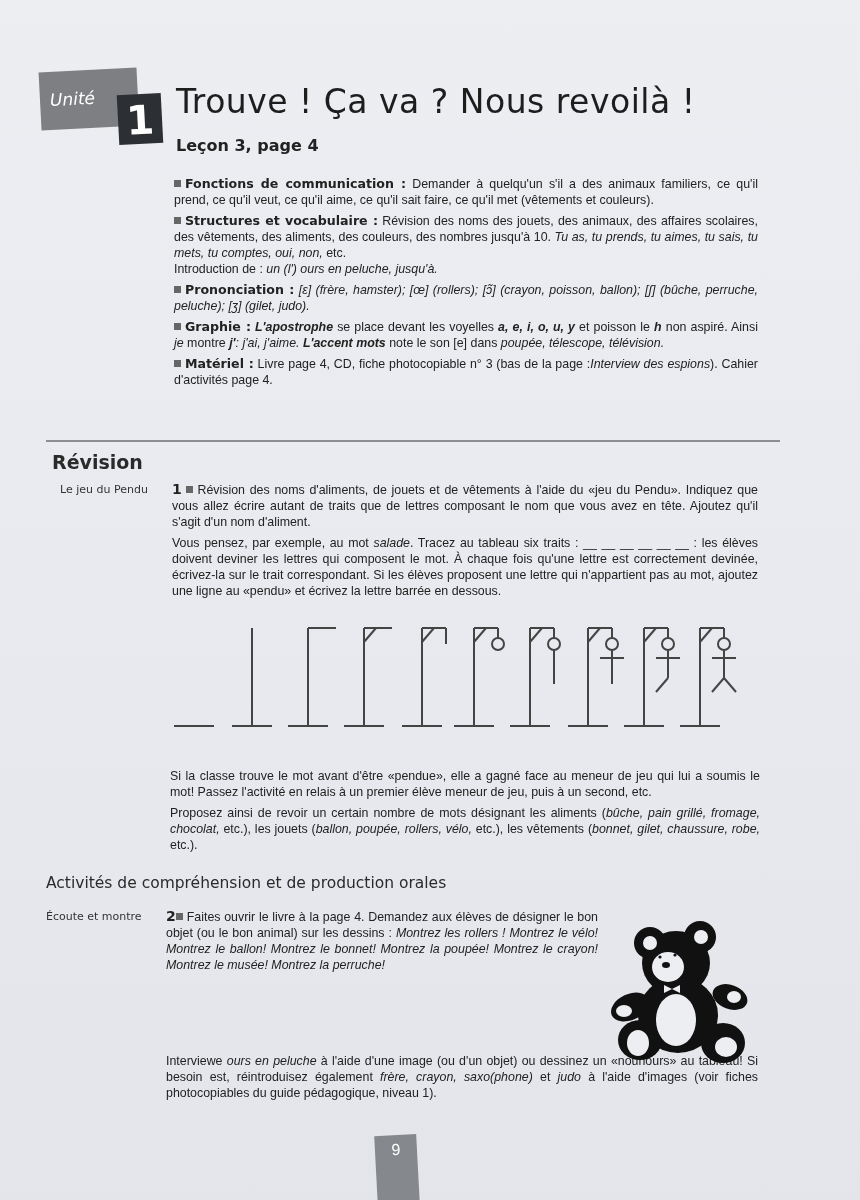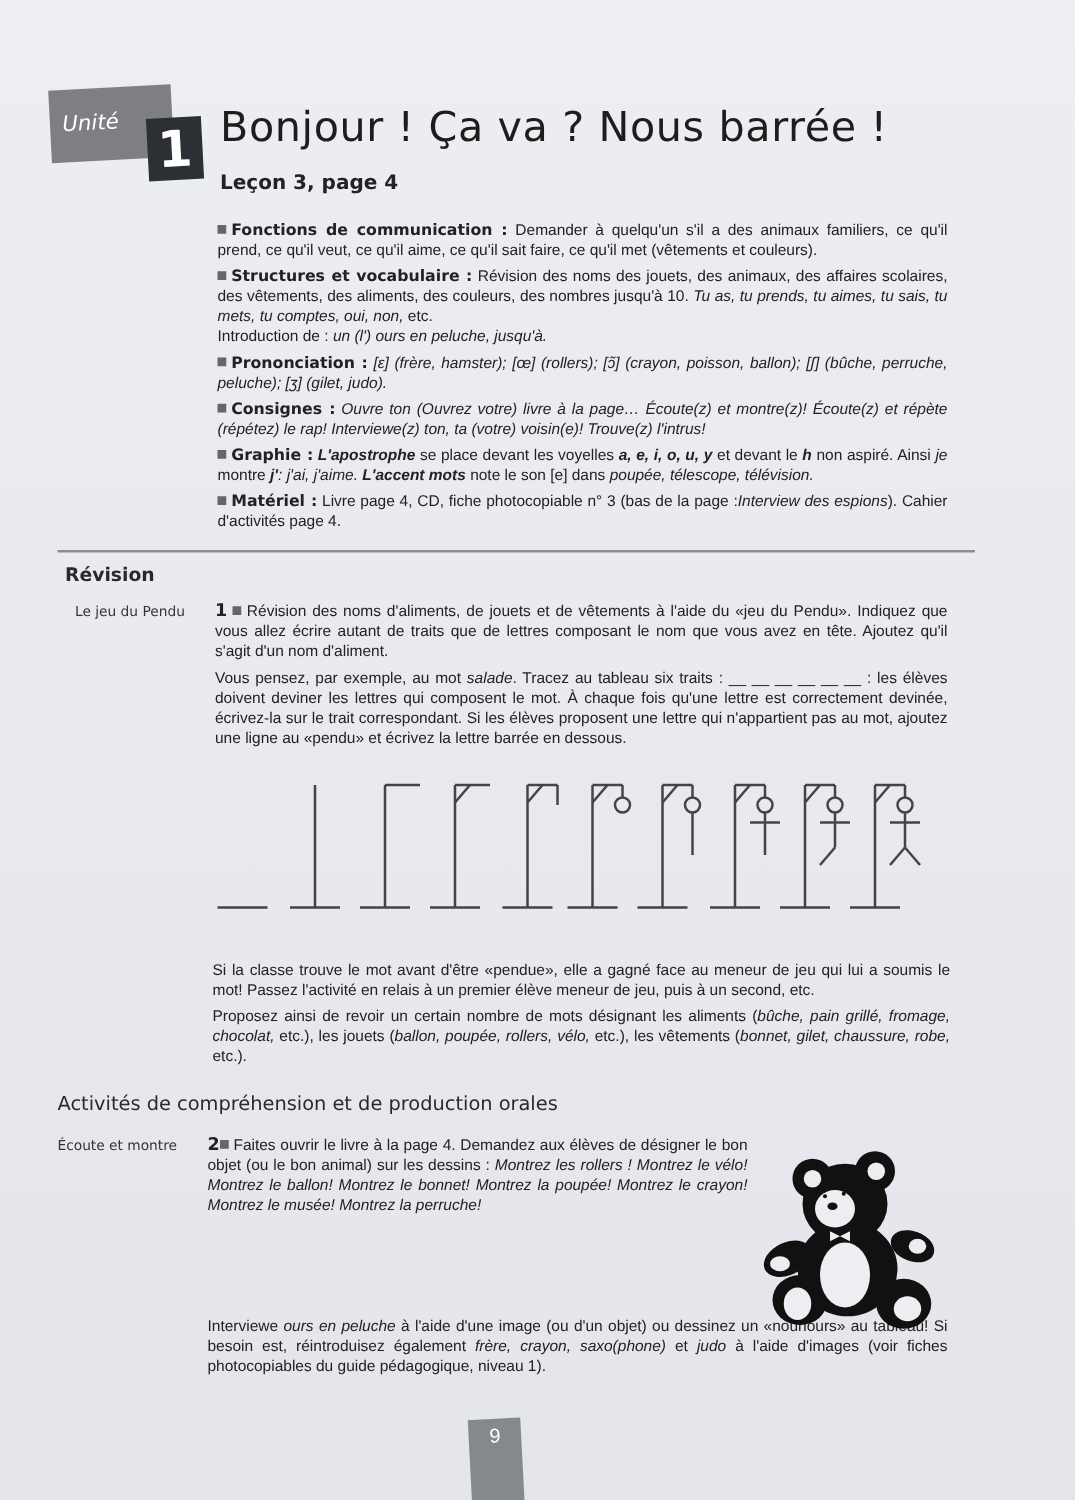--- a/index.html
+++ b/index.html
@@ -32,69 +32,65 @@
   .lesson {
     position:absolute; left:176px; top:136px;
     font-family:"DejaVu Sans", sans-serif; font-weight:bold; font-size:16px; color:#222;
   }
   .objectives { position:absolute; left:174px; top:176px; width:584px; font-size:12.4px; line-height:16px; text-align:justify; }
   .objectives p { margin:0 0 5px 0; }
   .sq { display:inline-block; width:7px; height:7px; background:#666; margin-right:4px; vertical-align:1px; }
   .lbl { font-family:"DejaVu Sans", sans-serif; font-weight:bold; font-size:12.6px; }
   i { font-style:italic; }
   .rule { position:absolute; left:46px; top:440px; width:734px; height:2px; background:#8c8e92; }
-  .h2 { position:absolute; font-family:"DejaVu Sans", sans-serif; font-weight:bold; font-size:15px; color:#2a2a2a; }
+  .h2 { position:absolute; font-family:"DejaVu Sans", sans-serif; font-weight:bold; font-size:19px; color:#2a2a2a; }
   .side { position:absolute; font-family:"DejaVu Sans", sans-serif; font-size:11px; color:#333; }
   .body { position:absolute; font-size:12.4px; line-height:16px; text-align:justify; }
   .body p { margin:0 0 5px 0; }
   .num { font-family:"DejaVu Sans", sans-serif; font-weight:bold; font-size:14px; }
   .hangman { position:absolute; left:170px; top:620px; width:600px; height:110px; }
   .bear { position:absolute; left:608px; top:915px; width:150px; height:150px; }
   .footer { position:absolute; left:376px; top:1135px; width:42px; height:70px; background:#85888c; transform:rotate(-3deg); }
   .footer span { position:absolute; left:0; right:0; top:6px; text-align:center; color:#fff; font-size:16px; }
 </style>
 </head>
 <body>
 
 <div class="page">
 
   <div class="unit-tab">
     <span>Unité</span>
   </div>
   <div class="unit-num">1</div>
-  <div class="title">Bonjour ! Ça va ? Nous barrée !</div>
+  <div class="title">Trouve ! Ça va ? Nous revoilà !</div>
   <div class="lesson">Leçon 3, page 4</div>
 
   <div class="objectives">
     <p>
       <span class="sq"></span><span class="lbl">Fonctions de communication :</span>
       <span>Demander à quelqu'un s'il a des animaux familiers, ce qu'il prend, ce qu'il veut, ce qu'il aime, ce qu'il sait faire, ce qu'il met (vêtements et couleurs).</span>
     </p>
     <p>
       <span class="sq"></span><span class="lbl">Structures et vocabulaire :</span>
       <span>Révision des noms des jouets, des animaux, des affaires scolaires, des vêtements, des aliments, des couleurs, des nombres jusqu'à 10.</span>
       <i>Tu as, tu prends, tu aimes, tu sais, tu mets, tu comptes, oui, non,</i>
       <span>etc.</span><br>
       <span>Introduction de :</span>
       <i>un (l') ours en peluche, jusqu'à.</i>
     </p>
     <p>
       <span class="sq"></span><span class="lbl">Prononciation :</span>
       <i>[ɛ] (frère, hamster); [œ] (rollers); [ɔ̃] (crayon, poisson, ballon); [ʃ] (bûche, perruche, peluche); [ʒ] (gilet, judo).</i>
     </p>
     <p>
-      <span class="sq"></span><span class="lbl">Consignes :</span>
-      <i>Ouvre ton (Ouvrez votre) livre à la page… Écoute(z) et montre(z)! Écoute(z) et répète (répétez) le rap! Interviewe(z) ton, ta (votre) voisin(e)! Trouve(z) l'intrus!</i>
-    </p>
-    <p>
       <span class="sq"></span><span class="lbl">Graphie :</span>
       <b><i>L'apostrophe</i></b>
       <span>se place devant les voyelles</span>
       <b><i>a, e, i, o, u, y</i></b>
-      <span>et devant le</span>
+      <span>et poisson le</span>
       <b><i>h</i></b>
       <span>non aspiré. Ainsi</span>
       <i>je</i>
       <span>montre</span>
       <b><i>j'</i></b><i>: j'ai, j'aime.</i>
       <b><i>L'accent mots</i></b>
       <span>note le son [e] dans</span>
       <i>poupée, télescope, télévision.</i>
     </p>
     <p>

